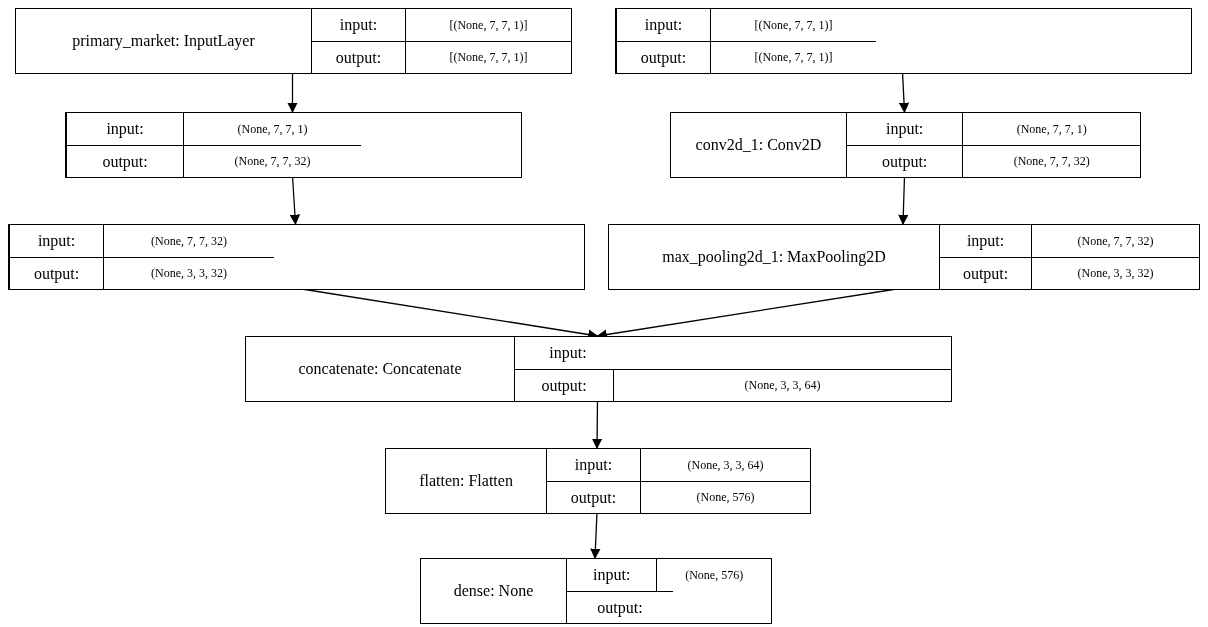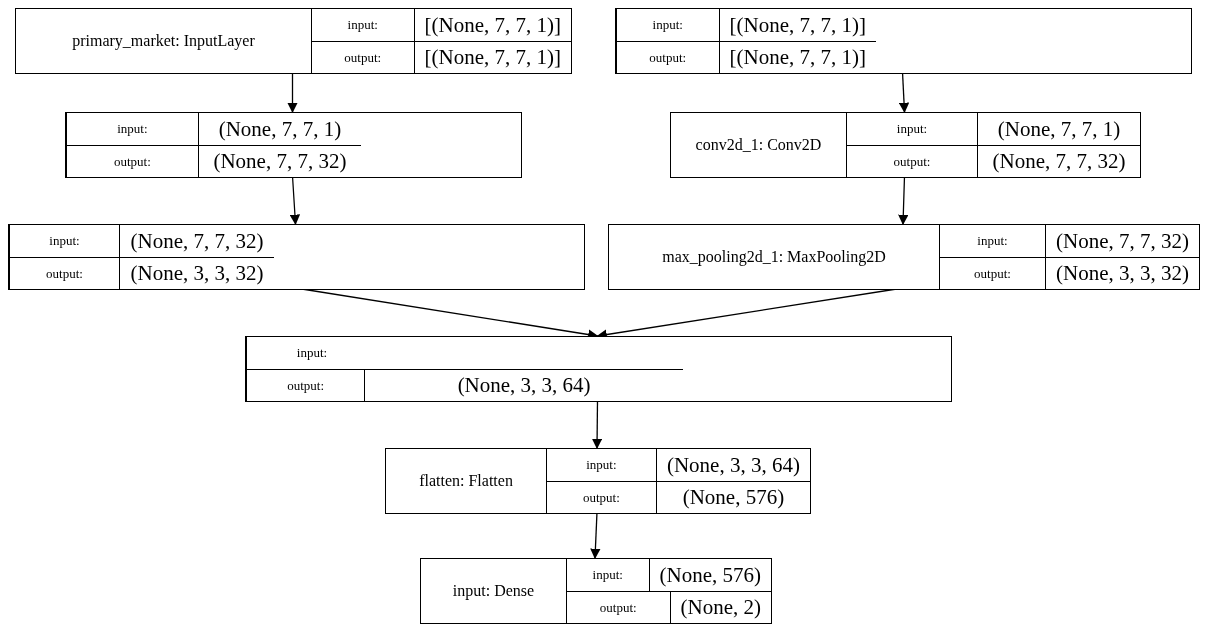--- a/index.html
+++ b/index.html
@@ -2,22 +2,22 @@
 <html><head>
 <meta charset="utf-8">
 <style>
   html,body{margin:0;padding:0;background:#fff;font-family:"Times New Roman",serif}
   .stage{position:relative;width:1208px;height:627px}
   svg.edges{position:absolute;left:0;top:0;width:1208px;height:627px;pointer-events:none}
   .node{position:absolute;border:1px solid #000;display:flex;background:#fff}
   .node .title{display:flex;align-items:center;justify-content:center;padding:0 10px;white-space:nowrap;font-size:16px}
   .io{display:flex;flex-direction:column}
   .io .row{display:flex;height:50%}
-  .io .lbl{border-left:1px solid #000;display:flex;align-items:center;justify-content:center;padding:0 20px;font-size:13px;white-space:nowrap}
-  .io .val{border-left:1px solid #000;display:flex;align-items:center;justify-content:center;padding:0 10px;font-size:21px;white-space:nowrap}
+  .io .lbl{border-left:1px solid #000;display:flex;align-items:center;justify-content:center;padding:0 8px;font-size:16px;white-space:nowrap}
+  .io .val{border-left:1px solid #000;display:flex;align-items:center;justify-content:center;padding:0 10px;font-size:12px;white-space:nowrap}
   .io .row+.row .lbl,.io .row+.row .val{border-top:1px solid #000}
 </style>
 </head>
 <body>
 
 <div class="stage" id="stage">
   <svg class="edges">
     <defs>
       <marker id="arrow" viewBox="0 0 10 10" refX="9" refY="5" markerWidth="8" markerHeight="8" orient="auto-start-reverse">
         <path d="M 0 0 L 10 5 L 0 10 z" fill="#000"></path>
@@ -103,20 +103,21 @@
           <div class="lbl" style="width:88px">input:</div>
           <div class="val" style="width:172px">(None, 7, 7, 32)</div>
         </div>
         <div class="row">
           <div class="lbl" style="width:88px">output:</div>
           <div class="val" style="width:172px">(None, 3, 3, 32)</div>
         </div>
       </div>
     </div>
     <div class="node" style="left: 245px; top: 336px; width: 705px; height: 64px;">
+      <div class="title" style="width:268px">concatenate: Concatenate</div>
       <div class="io" style="width:437px">
         <div class="row">
           <div class="lbl" style="width:90px">input:</div>
         </div>
         <div class="row">
           <div class="lbl" style="width:90px">output:</div>
           <div class="val" style="width:347px">(None, 3, 3, 64)</div>
         </div>
       </div>
     </div>
@@ -127,25 +128,24 @@
           <div class="lbl" style="width:90px">input:</div>
           <div class="val" style="width:174px">(None, 3, 3, 64)</div>
         </div>
         <div class="row">
           <div class="lbl" style="width:90px">output:</div>
           <div class="val" style="width:174px">(None, 576)</div>
         </div>
       </div>
     </div>
     <div class="node" style="left: 420px; top: 558px; width: 350px; height: 64px;">
-      <div class="title" style="width:145px">input: Dense</div>
+      <div class="title" style="width:145px">dense: None</div>
       <div class="io" style="width:205px">
         <div class="row">
           <div class="lbl" style="width:90px">input:</div>
           <div class="val" style="width:115px">(None, 576)</div>
         </div>
         <div class="row">
           <div class="lbl" style="width:90px">output:</div>
-          <div class="val" style="width:115px">(None, 2)</div>
         </div>
       </div>
     </div>
   </div>
 
 </body></html>

